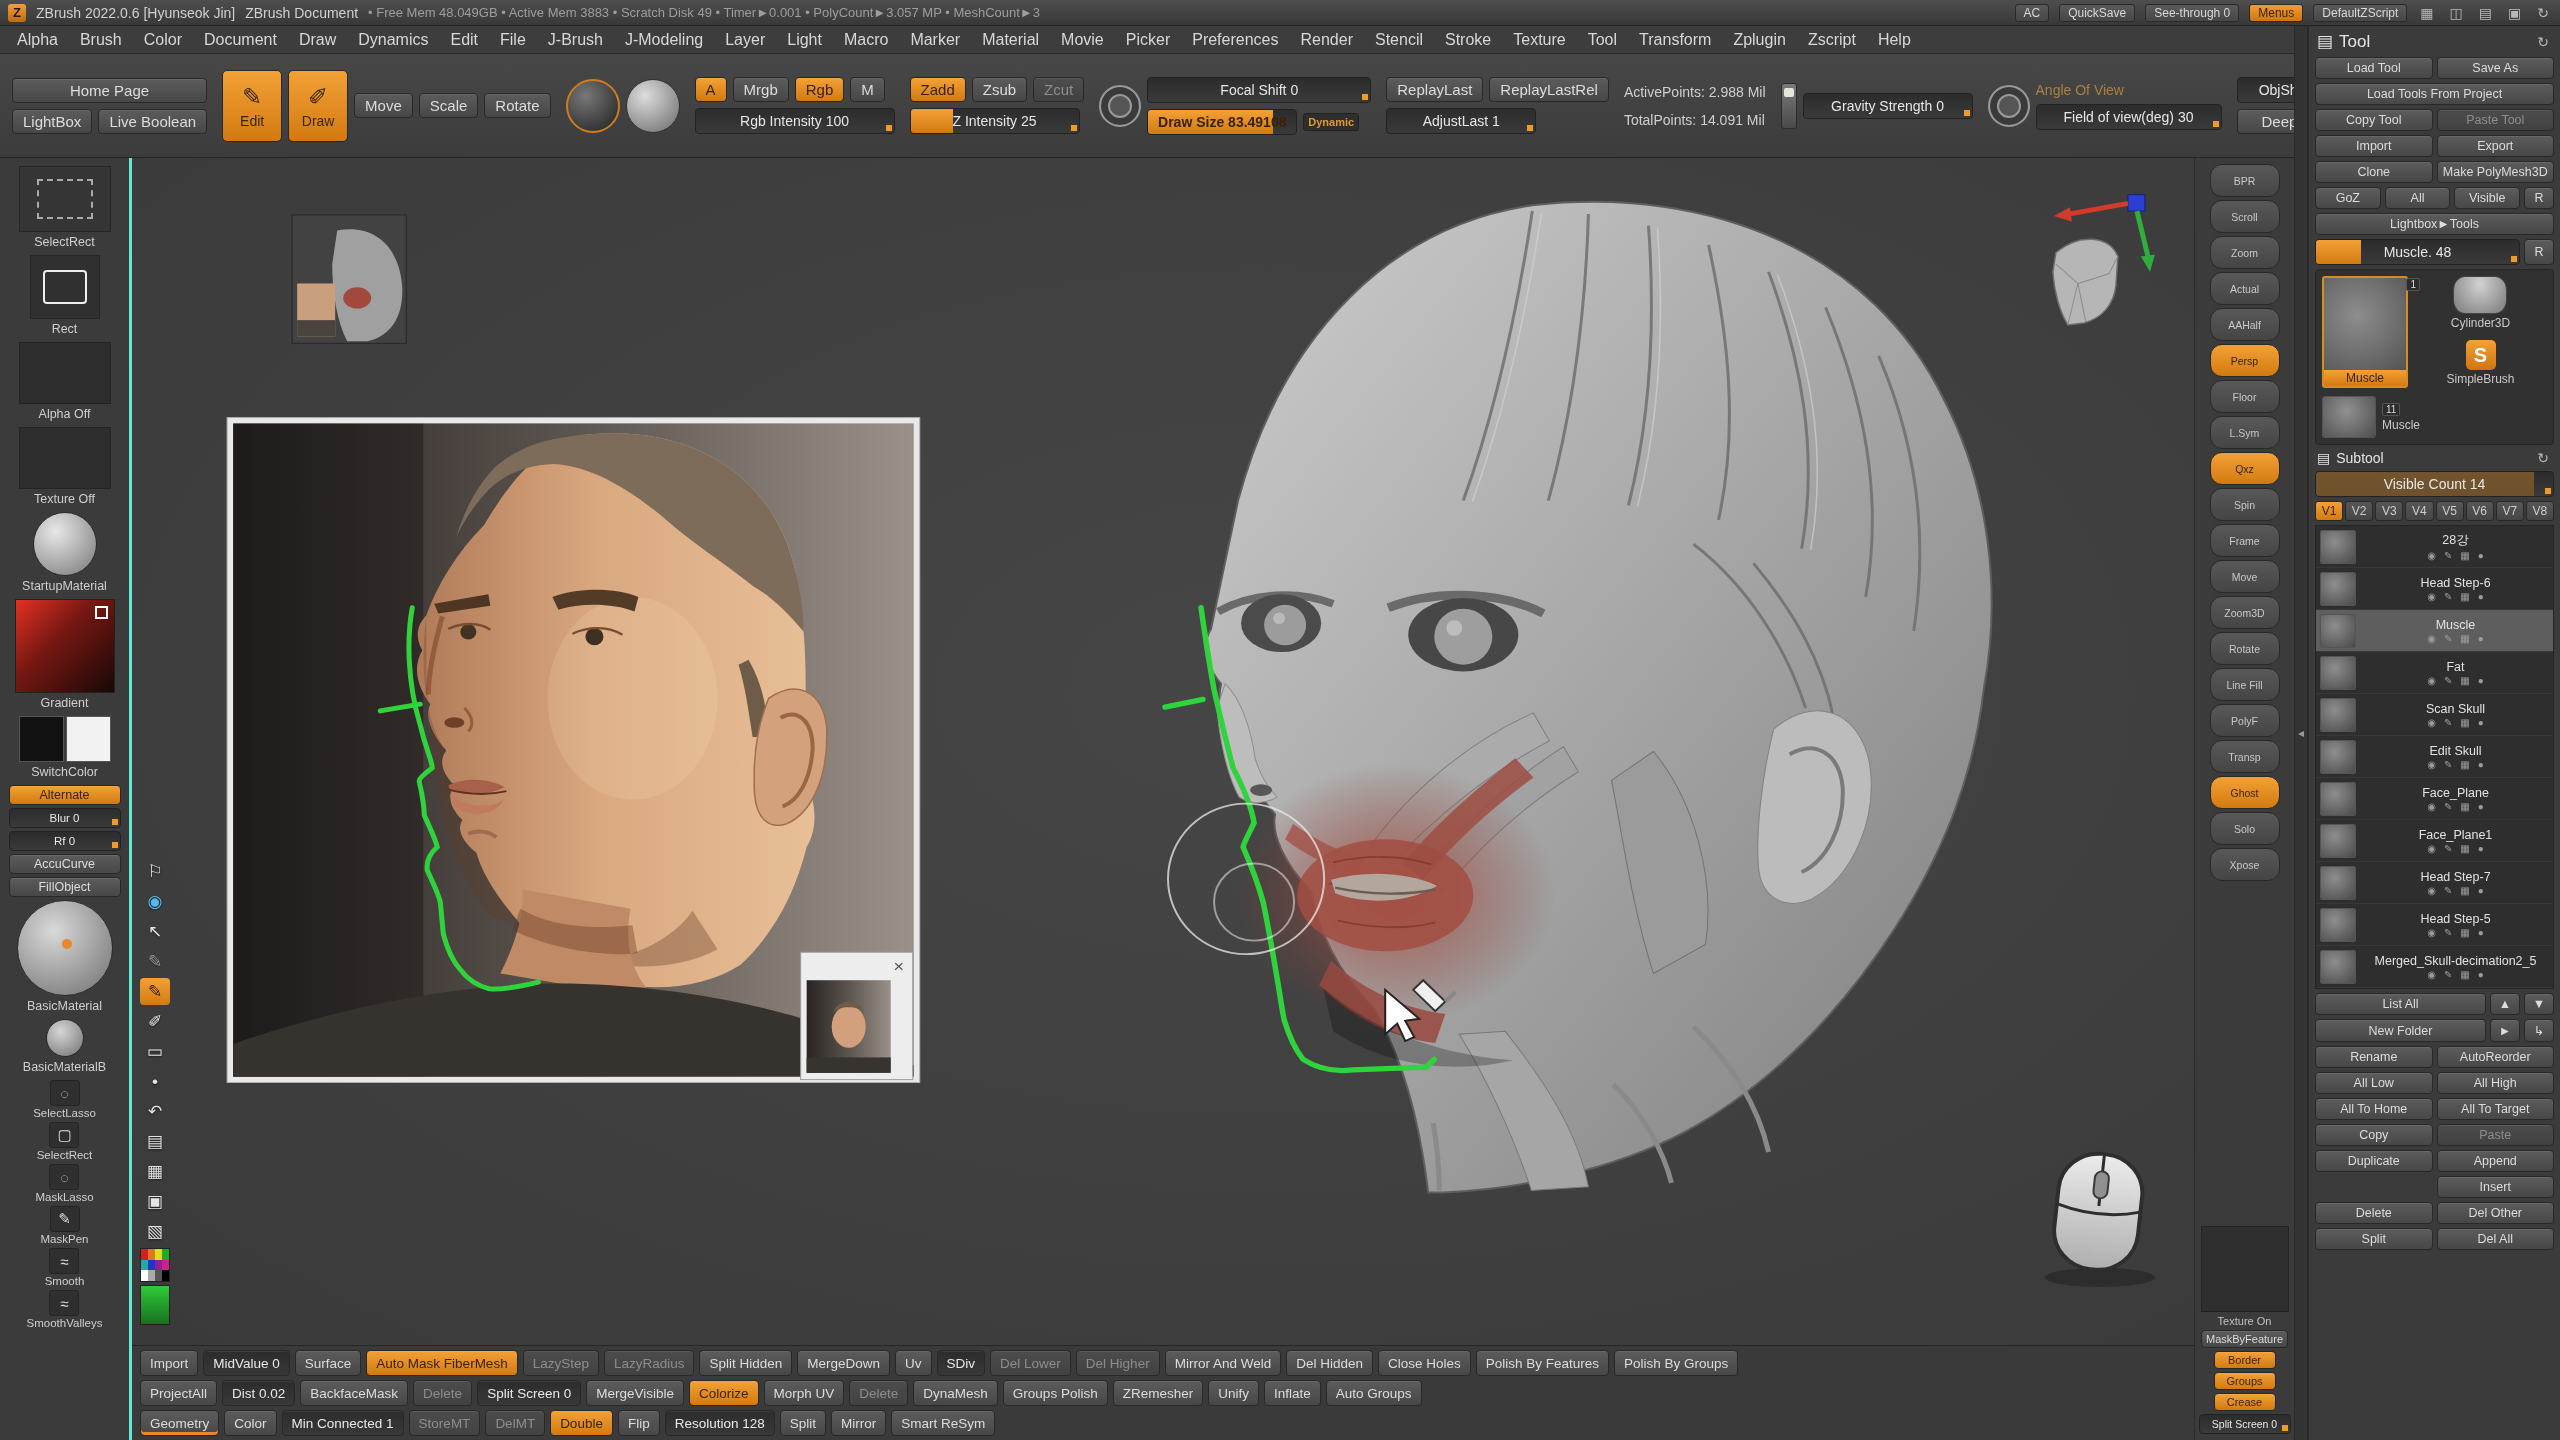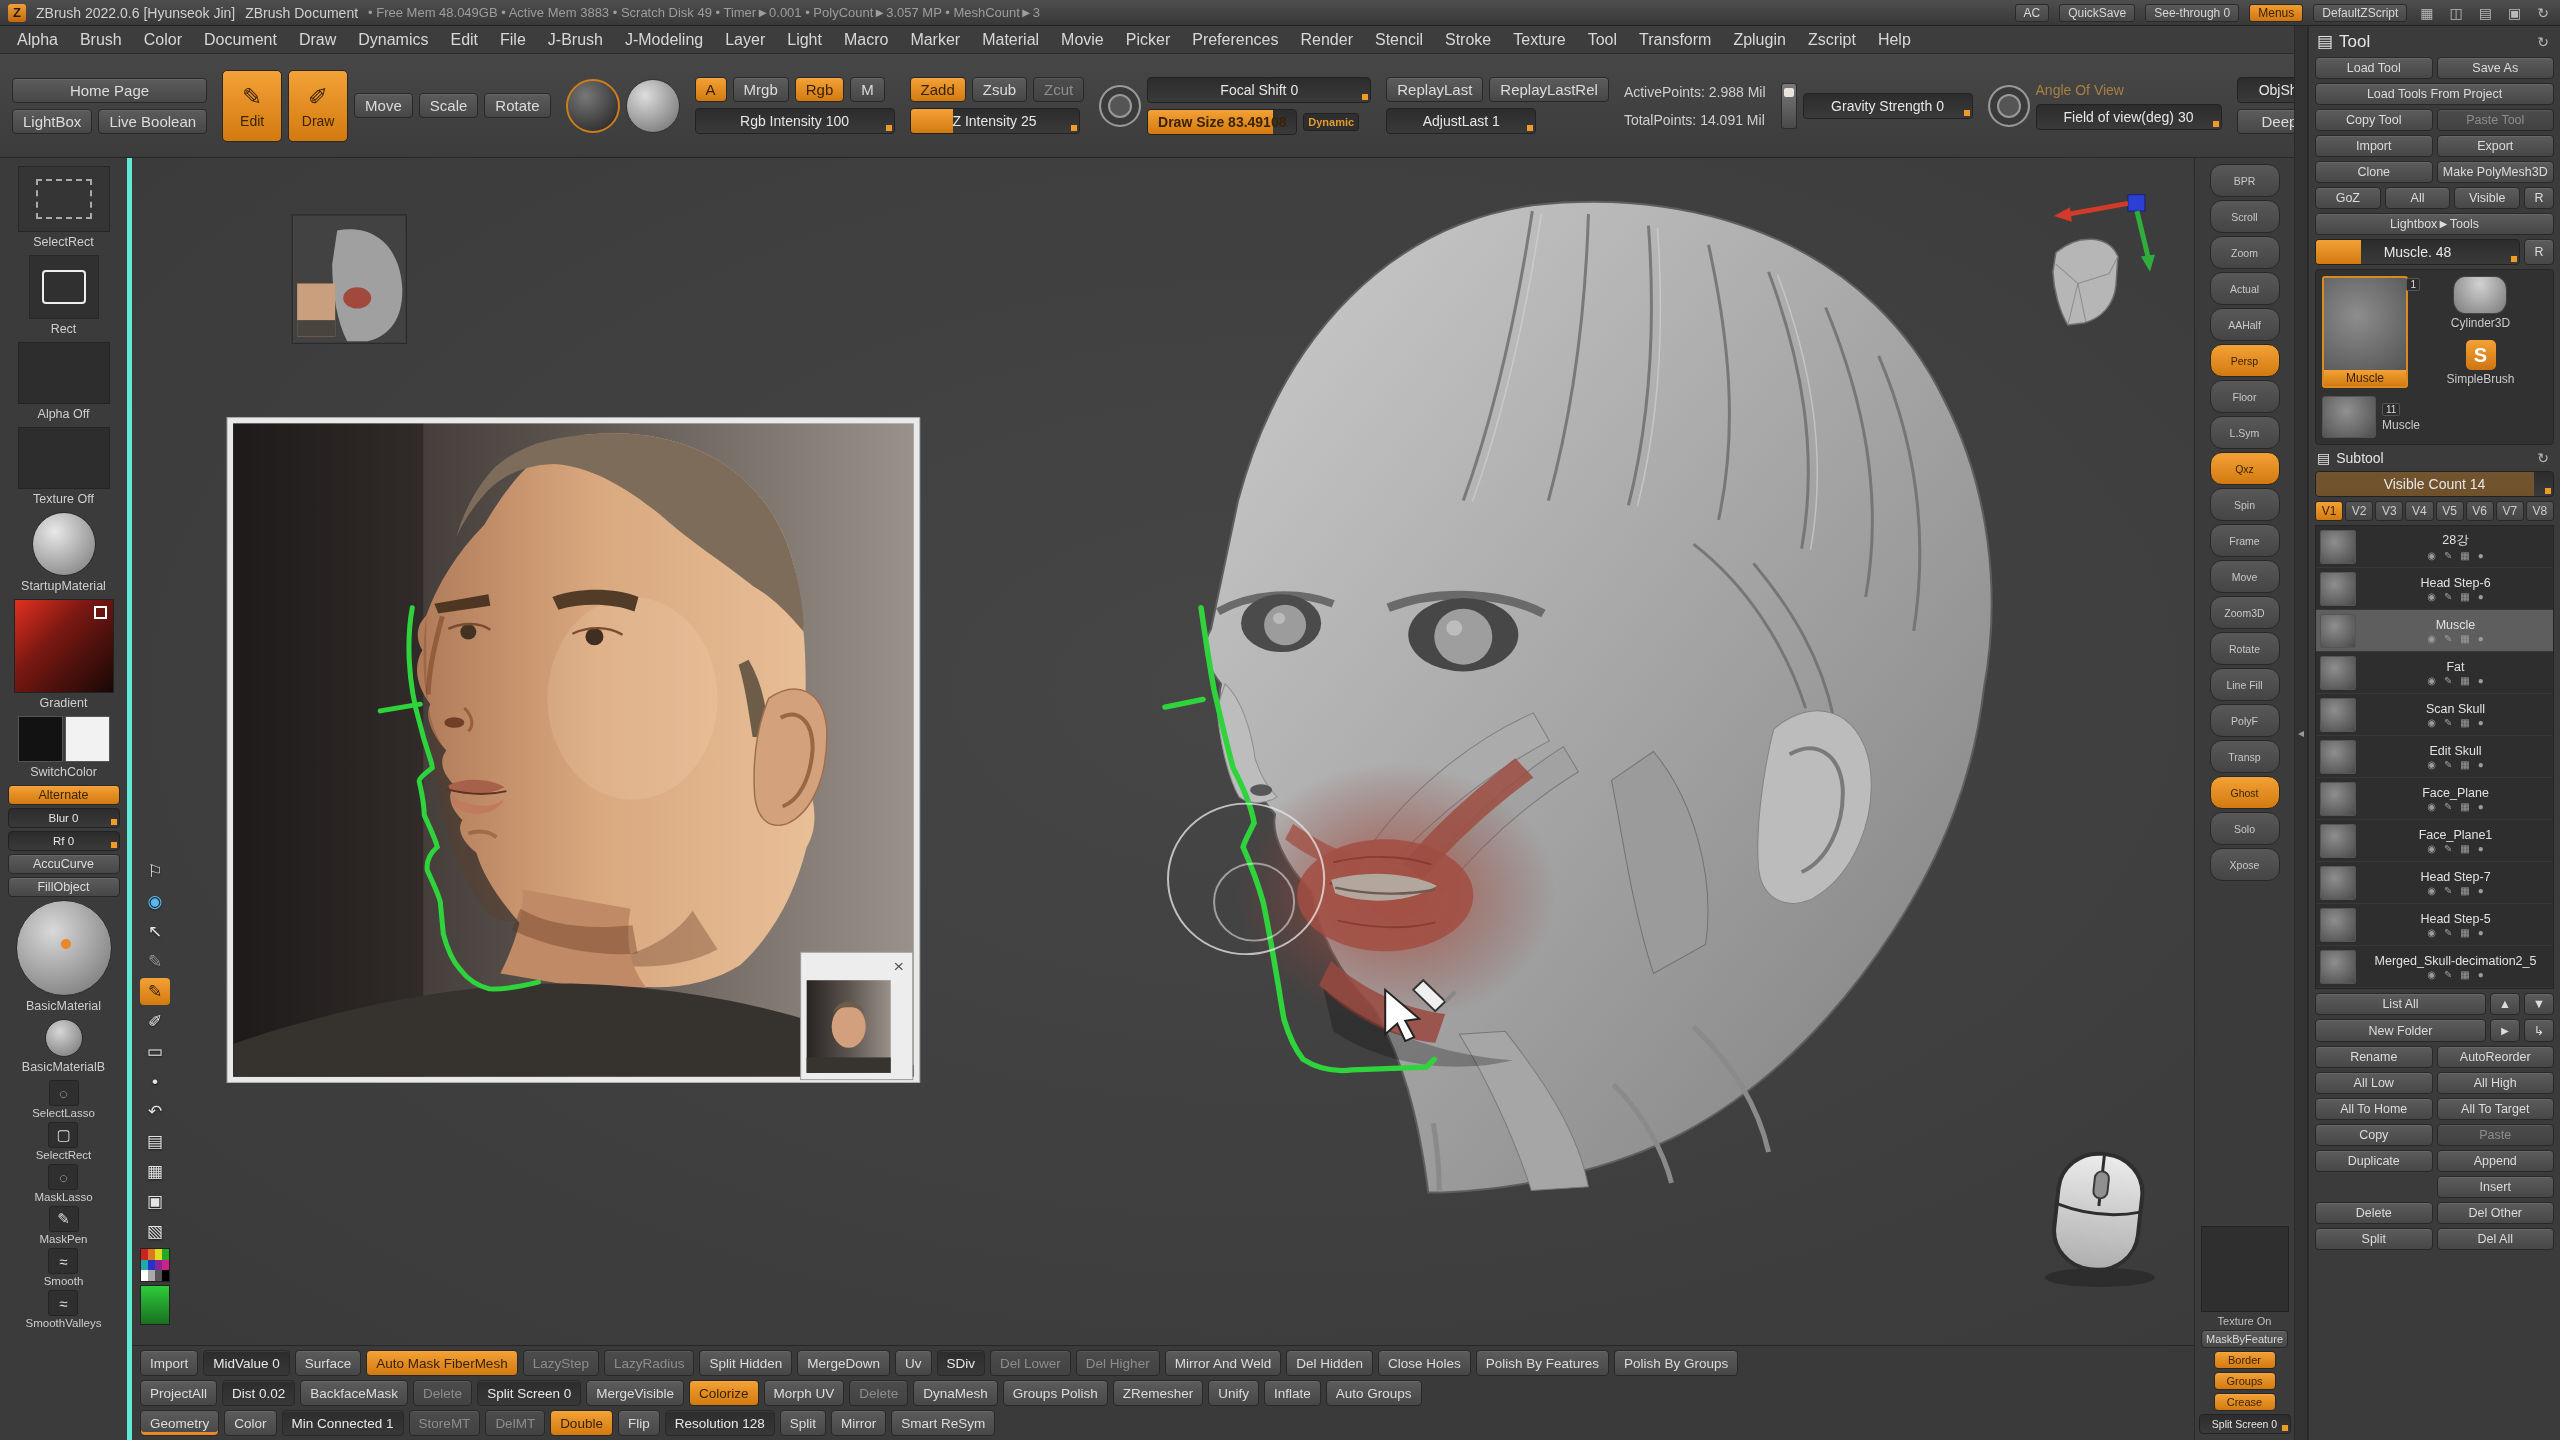--- a/index.html
+++ b/index.html
@@ -43,21 +43,21 @@
 .sld .nub{position:absolute;right:2px;bottom:2px;width:6px;height:6px;background:#f09a28;z-index:1}
 .sld.xs{height:20px;font-size:10.5px}
 .ring-icon{width:42px;height:42px;border-radius:50%;border:2px solid #999;box-shadow:inset 0 0 0 7px #3a3a3a,inset 0 0 0 9px #999;background:#555;flex:0 0 auto}
 .chip{background:#2e2e2e;border:1px solid #222;color:#e09a30;font-size:11px;padding:2px 4px;border-radius:3px;font-weight:bold}
 .stats-col{font-size:14px;color:#cfcfcf;display:flex;flex-direction:column;gap:12px;white-space:nowrap}
 .gravity-widget{width:16px;height:46px;background:linear-gradient(#7a7a7a,#4a4a4a);border:1px solid #2c2c2c;border-radius:3px;position:relative;flex:0 0 auto}
 .gravity-widget:after{content:"";position:absolute;left:2px;right:2px;top:4px;height:9px;background:#e9e5da;border-radius:2px}
 .dim-accent{color:#a8803f;font-size:14px}
 
 #workrow{flex:1;display:flex;min-height:0}
-#lefttray{width:132px;flex:0 0 auto;background:#3b3b3b;border-right:5px solid #5eead4;display:flex;flex-direction:column;align-items:center;padding:8px 4px 4px;gap:3px;font-size:13px;overflow:hidden}
+#lefttray{width:132px;flex:0 0 auto;background:#3b3b3b;border-right:3px solid #5eead4;display:flex;flex-direction:column;align-items:center;padding:8px 4px 4px;gap:3px;font-size:13px;overflow:hidden}
 .lt-label{color:#cfcfcf;font-size:12.5px;margin-bottom:3px;white-space:nowrap}
 .lt-dash{width:92px;height:66px;background:#353535;border:1px solid #272727;display:flex;align-items:center;justify-content:center}
 .lt-dash span{width:56px;height:40px;border:2px dashed #aaa}
 .lt-rect{width:70px;height:64px;background:#303030;border:1px solid #272727;display:flex;align-items:center;justify-content:center}
 .lt-rect span{width:44px;height:34px;border:2px solid #eee;border-radius:4px}
 .lt-dark{width:92px;height:62px;background:#2d2d2d;border:1px solid #242424}
 .lt-sphere{width:64px;height:64px;border-radius:50%;background:radial-gradient(circle at 35% 30%,#e8e8e8,#767676);border:1px solid #2c2c2c}
 .lt-picker{width:100px;height:94px;border:1px solid #222;background:linear-gradient(135deg,#e23020 0%,#7a1812 40%,#170806 100%);position:relative}
 .lt-picker:after{content:"";position:absolute;right:6px;top:6px;width:9px;height:9px;border:2px solid #fff}
 .lt-swatches{display:flex;gap:2px}

